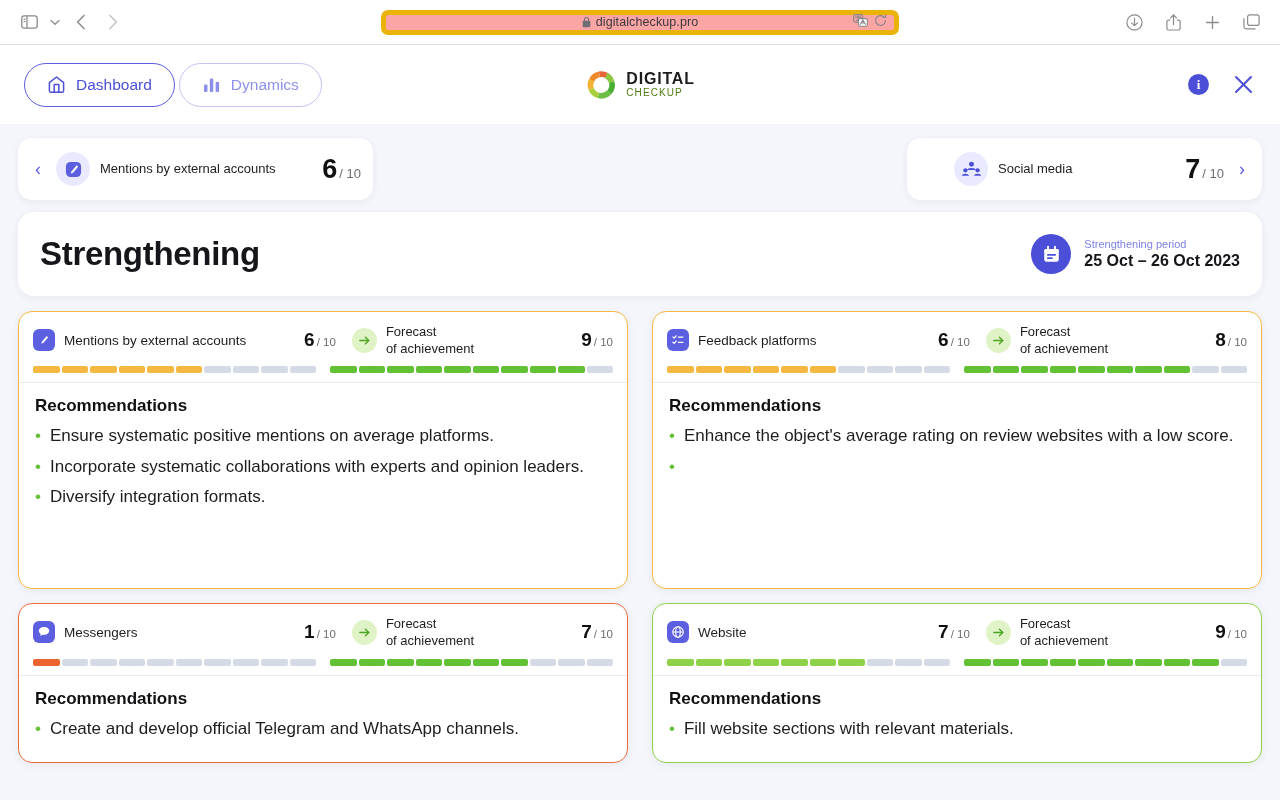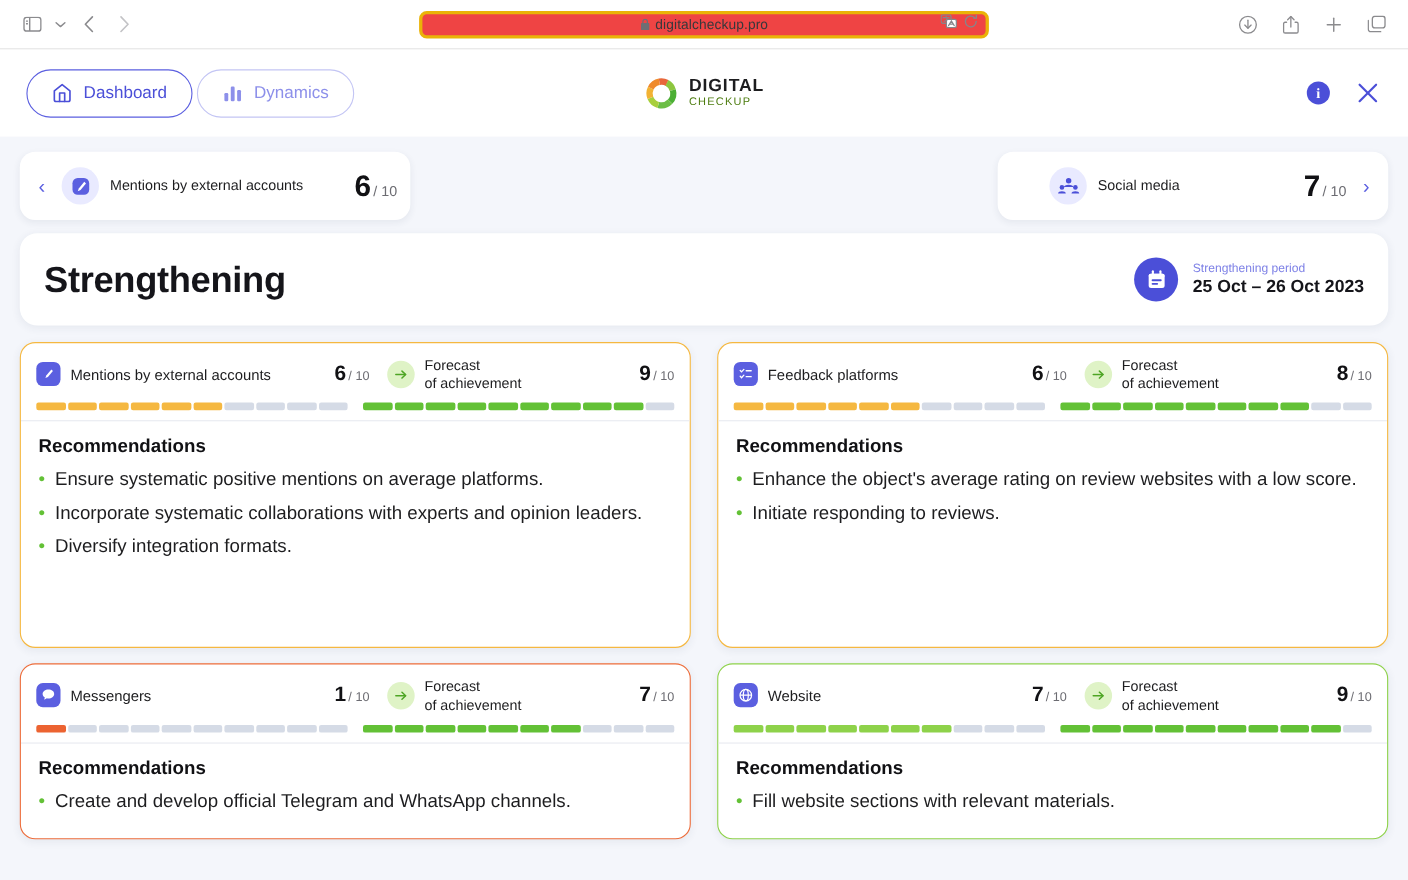--- a/index.html
+++ b/index.html
@@ -30,22 +30,22 @@
   }
   .chrome-btn.dim { color: #c3c3c6; }
   .chrome-caret { width: 18px; height: 28px; display:flex; align-items:center; justify-content:center; color:#8b8b8e; }
 
   .addressbar {
     position: absolute;
     left: 50%;
     transform: translateX(-50%);
     width: 518px;
     height: 25px;
-    background: #ef4444;
-    border: 3px solid #eab308;
+    background: #fca5a5;
+    border: 5px solid #eab308;
     border-radius: 7px;
     display: flex;
     align-items: center;
     justify-content: center;
     gap: 5px;
   }
   .addr-url {
     font-size: 12.5px;
     color: #38383b;
     letter-spacing: .1px;
@@ -687,21 +687,20 @@
         </div>
         <div class="card-body">
           <div class="rec-title">Recommendations</div>
           <ul class="rec-list">
             <li class="rec-item">
               <span class="rec-bullet">•</span>
               <span>Enhance the object's average rating on review websites with a low score.</span>
             </li>
             <li class="rec-item">
               <span class="rec-bullet">•</span>
-              <span>Initiate responding to reviews.</span>
             </li>
           </ul>
         </div>
       </div>
       <div class="card accent-red">
         <div class="card-head">
           <div class="card-head-row">
             <div class="cat">
               <span class="cat-icon">
                 <svg width="14" height="14" viewBox="0 0 16 16" fill="#fff">

